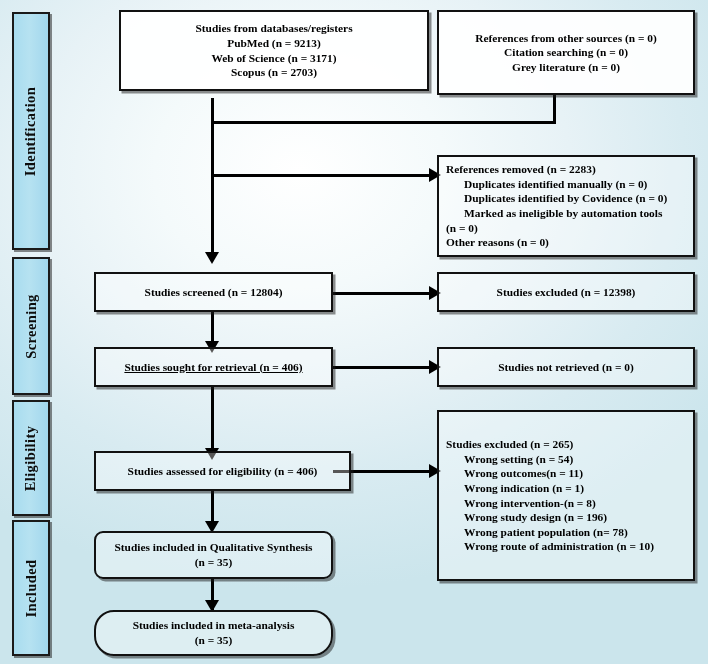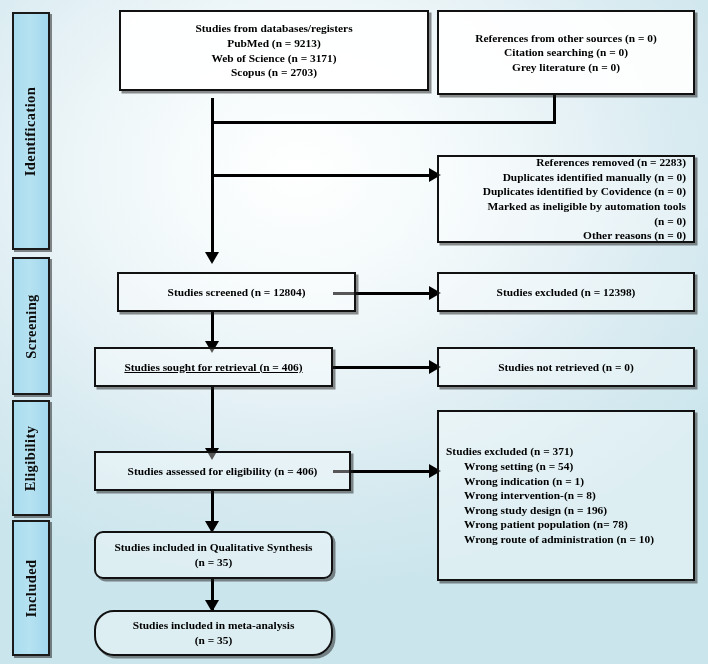--- a/index.html
+++ b/index.html
@@ -138,52 +138,53 @@
     <div class="line">Web of Science (n = 3171)</div>
     <div class="line">Scopus (n = 2703)</div>
   </div>
 
   <div class="box white center" style="left:437px;top:10px;width:258px;height:85px;">
     <div class="line">References from other sources (n = 0)</div>
     <div class="line">Citation searching (n = 0)</div>
     <div class="line">Grey literature (n = 0)</div>
   </div>
 
-  <div class="box left" style="left:437px;top:155px;width:258px;height:88px;align-items:flex-end;">
+  <div class="box left" style="left:437px;top:155px;width:258px;height:102px;">
     <div class="line">References removed (n = 2283)</div>
     <div class="line ind">Duplicates identified manually (n = 0)</div>
     <div class="line ind">Duplicates identified by Covidence (n = 0)</div>
     <div class="line ind">Marked as ineligible by automation tools</div>
     <div class="line">(n = 0)</div>
     <div class="line">Other reasons (n = 0)</div>
   </div>
 
-  <div class="box center" style="left:94px;top:272px;width:239px;height:40px;margin-left:23px;">
+  <div class="box center" style="left:94px;top:272px;width:239px;height:40px;">
     <div class="line">Studies screened (n = 12804)</div>
   </div>
 
   <div class="box center" style="left:437px;top:272px;width:258px;height:40px;">
     <div class="line">Studies excluded (n = 12398)</div>
   </div>
 
   <div class="box center" style="left:94px;top:347px;width:239px;height:40px;text-decoration:underline;">
     <div class="line">Studies sought for retrieval (n = 406)</div>
   </div>
 
   <div class="box center" style="left:437px;top:347px;width:258px;height:40px;">
     <div class="line">Studies not retrieved (n = 0)</div>
   </div>
 
   <div class="box center" style="left:94px;top:451px;width:257px;height:40px;">
     <div class="line">Studies assessed for eligibility (n = 406)</div>
   </div>
 
   <div class="box left" style="left:437px;top:410px;width:258px;height:171px;">
-    <div class="line">Studies excluded (n = 371)</div>
+    <div class="line">Studies excluded (n = 265)</div>
     <div class="line ind">Wrong setting (n = 54)</div>
+    <div class="line ind">Wrong outcomes(n = 11)</div>
     <div class="line ind">Wrong indication (n = 1)</div>
     <div class="line ind">Wrong intervention-(n = 8)</div>
     <div class="line ind">Wrong study design (n = 196)</div>
     <div class="line ind">Wrong patient population (n= 78)</div>
     <div class="line ind">Wrong route of administration (n = 10)</div>
   </div>
 
   <div class="box center" style="left:94px;top:531px;width:239px;height:48px;border-radius:9px;">
     <div class="line">Studies included in Qualitative Synthesis</div>
     <div class="line">(n = 35)</div>

